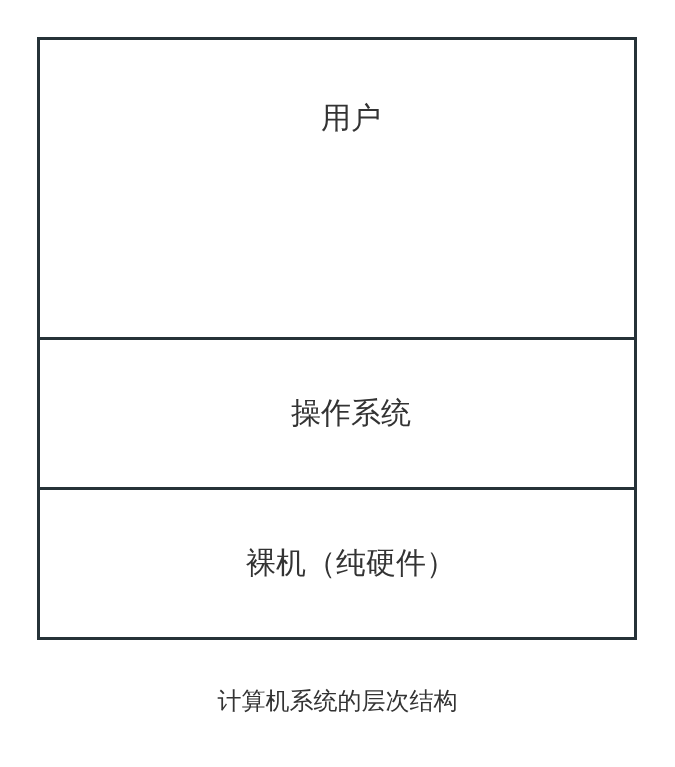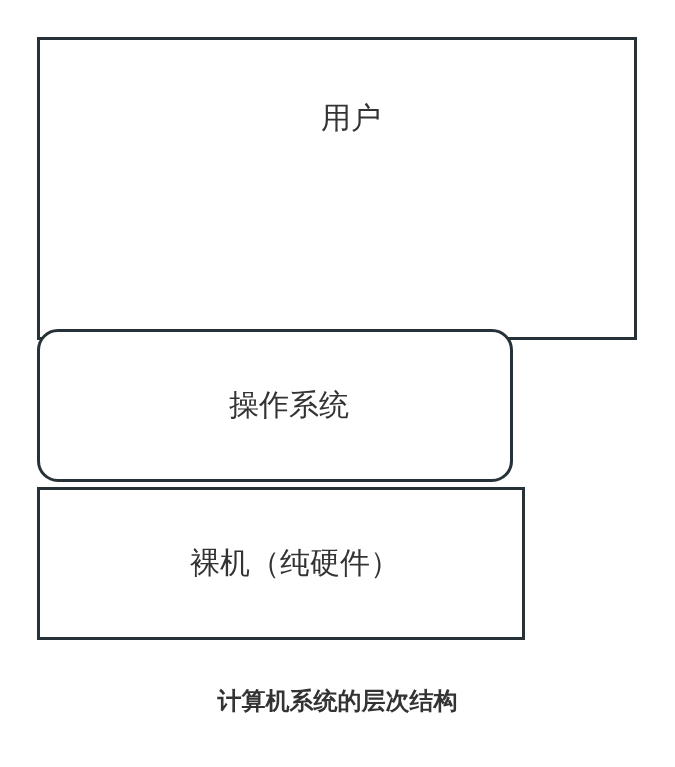--- a/index.html
+++ b/index.html
@@ -3,34 +3,34 @@
 <meta charset="utf-8">
 <style>
   html, body { margin: 0; padding: 0; background: #ffffff; }
   body { width: 675px; height: 767px; position: relative; overflow: hidden;
          font-family: "DejaVu Sans", "Liberation Sans", sans-serif; color: #333333; }
   .diagram { position: absolute; left: 37px; top: 37px; width: 600px; height: 600px; }
   .box { position: absolute; box-sizing: border-box; border: 3px solid #263238; background: #fff;
          display: flex; align-items: center; justify-content: center; font-size: 30px; color: #333; padding-left: 28px; }
   .label { white-space: nowrap; }
   .caption { position: absolute; left: 0; width: 675px; top: 685px; text-align: center;
-             font-size: 24px; font-weight: bold; color: #333333; }
+             font-size: 24px; font-weight: normal; color: #333333; }
 </style>
 </head>
 <body>
 
 <div class="diagram">
 
   <div class="box" style="left:0; top:0; width:600px; height:303px; align-items:flex-start; padding-top:58px;">
     <span class="label">用户</span>
   </div>
 
 
-  <div class="box" style="left:0; top:292px; width:476px; height:153px;border-radius:21px;">
+  <div class="box" style="left:0; top:300px; width:600px; height:153px;">
     <span class="label">操作系统</span>
   </div>
 
-  <div class="box" style="left:0; top:450px; width:488px; height:153px;">
+  <div class="box" style="left:0; top:450px; width:600px; height:153px;">
     <span class="label">裸机（纯硬件）</span>
   </div>
 </div>
 
 <div class="caption">计算机系统的层次结构</div>
 
 </body></html>

